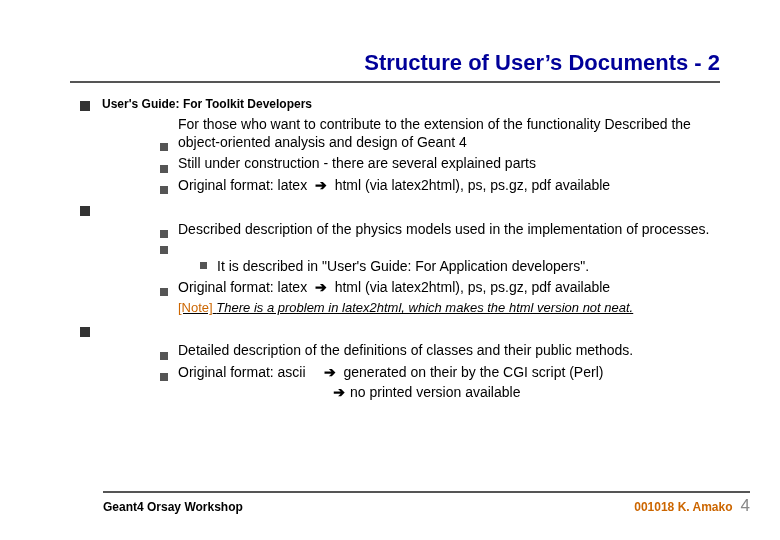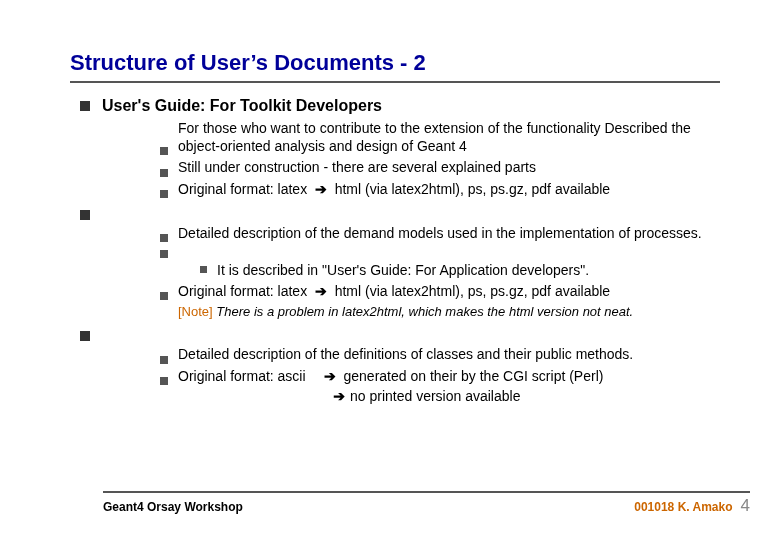--- a/index.html
+++ b/index.html
@@ -9,36 +9,37 @@
     background: #ffffff;
     font-family: Arial, Helvetica, sans-serif;
     position: relative;
     padding: 50px 60px 20px 70px;
   }
   .title {
     font-size: 22px;
     font-weight: bold;
     color: #000099;
     padding-bottom: 5px;
+    text-align: right;
   }
   .title-rule {
     border: none;
     border-top: 2px solid #555;
     margin-bottom: 14px;
   }
   .lvl1 {
     display: flex;
     margin: 8px 0 4px 10px;
   }
   .lvl1 .bullet {
     width: 10px; height: 10px; background: #333333;
     margin-top: 4px; margin-right: 12px; flex-shrink: 0;
   }
   .lvl1 .text {
-    font-size: 16px; font-weight: bold; color: #000;
+    font-size: 12px; font-weight: bold; color: #000;
   }
   .lvl2 {
     display: flex;
     margin: 3px 0 3px 90px;
     align-items: flex-end;
   }
   .lvl2 .bullet {
     width: 8px; height: 8px; background: #555555;
     margin-top: 5px; margin-right: 10px; flex-shrink: 0;
   }
@@ -54,20 +55,21 @@
     margin-top: 5px; margin-right: 10px; flex-shrink: 0;
   }
   .lvl3 .text {
     font-size: 14px; color: #000; line-height: 1.3;
   }
   .note {
     margin: 4px 0 4px 108px;
     font-size: 13px;
     font-style: italic;
     color: #000;
+    text-decoration: underline;
   }
   .note .note-label { color: #cc6600; font-style: normal; }
   .arrow {
     font-family: Arial, sans-serif;
     font-weight: bold;
     color: #000;
     padding: 0 4px;
   }
   .arrow-line {
     display: flex;
@@ -121,21 +123,21 @@
     <span class="arrow">➔</span>
     <span>html (via latex2html), ps, ps.gz, pdf available</span>
   </span>
 </div>
 
 <div class="lvl1">
   <span class="bullet"></span>
 </div>
 <div class="lvl2">
   <span class="bullet"></span>
-  <span class="text">Detailed description of the demand models used in the implementation of processes.</span>
+  <span class="text">Described description of the physics models used in the implementation of processes.</span>
 </div>
 <div class="lvl2">
   <span class="bullet"></span>
 </div>
 <div class="lvl3">
   <span class="bullet"></span>
   <span class="text">It is described in "User's Guide: For Application developers".</span>
 </div>
 <div class="lvl2">
   <span class="bullet"></span>

